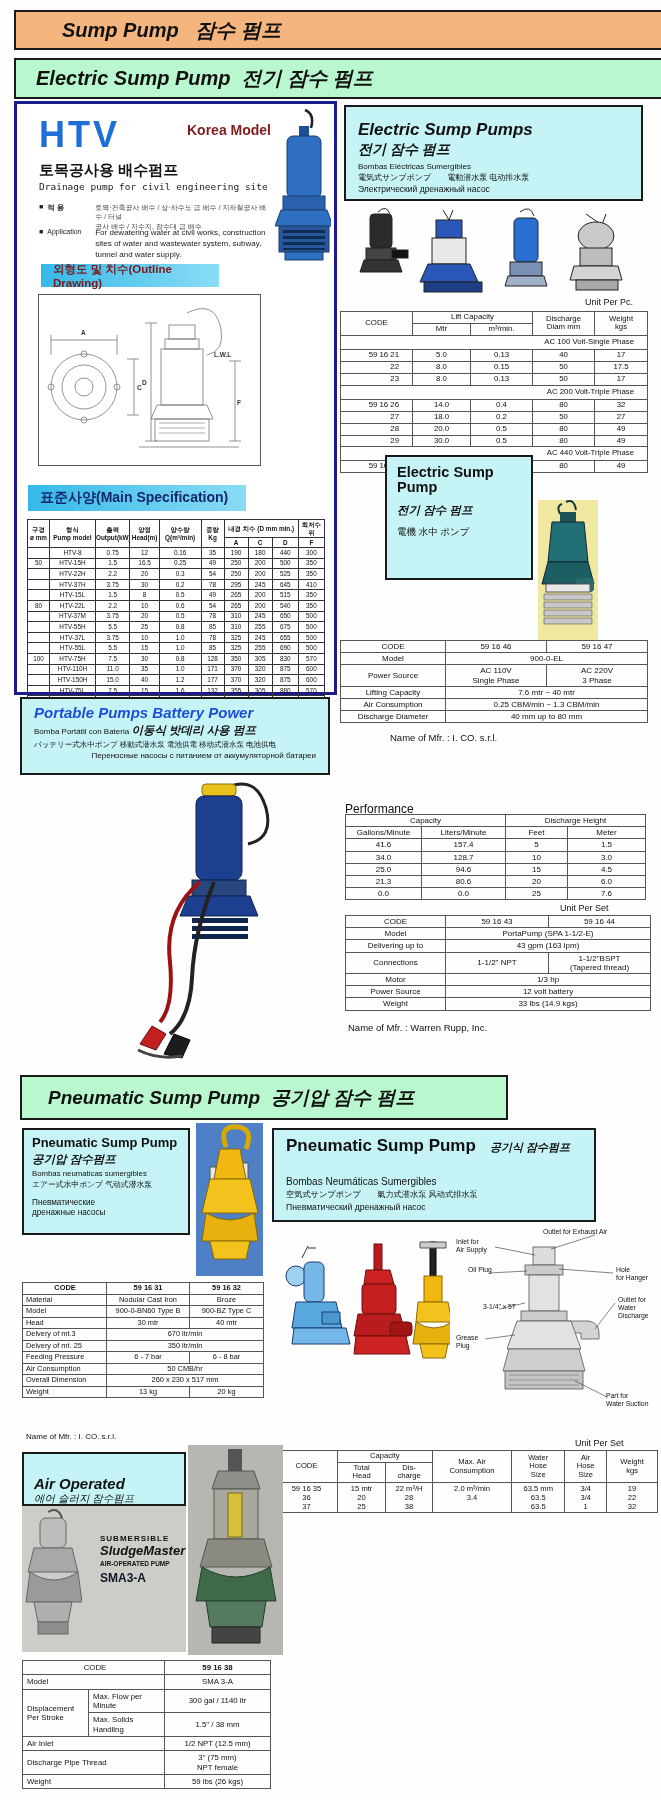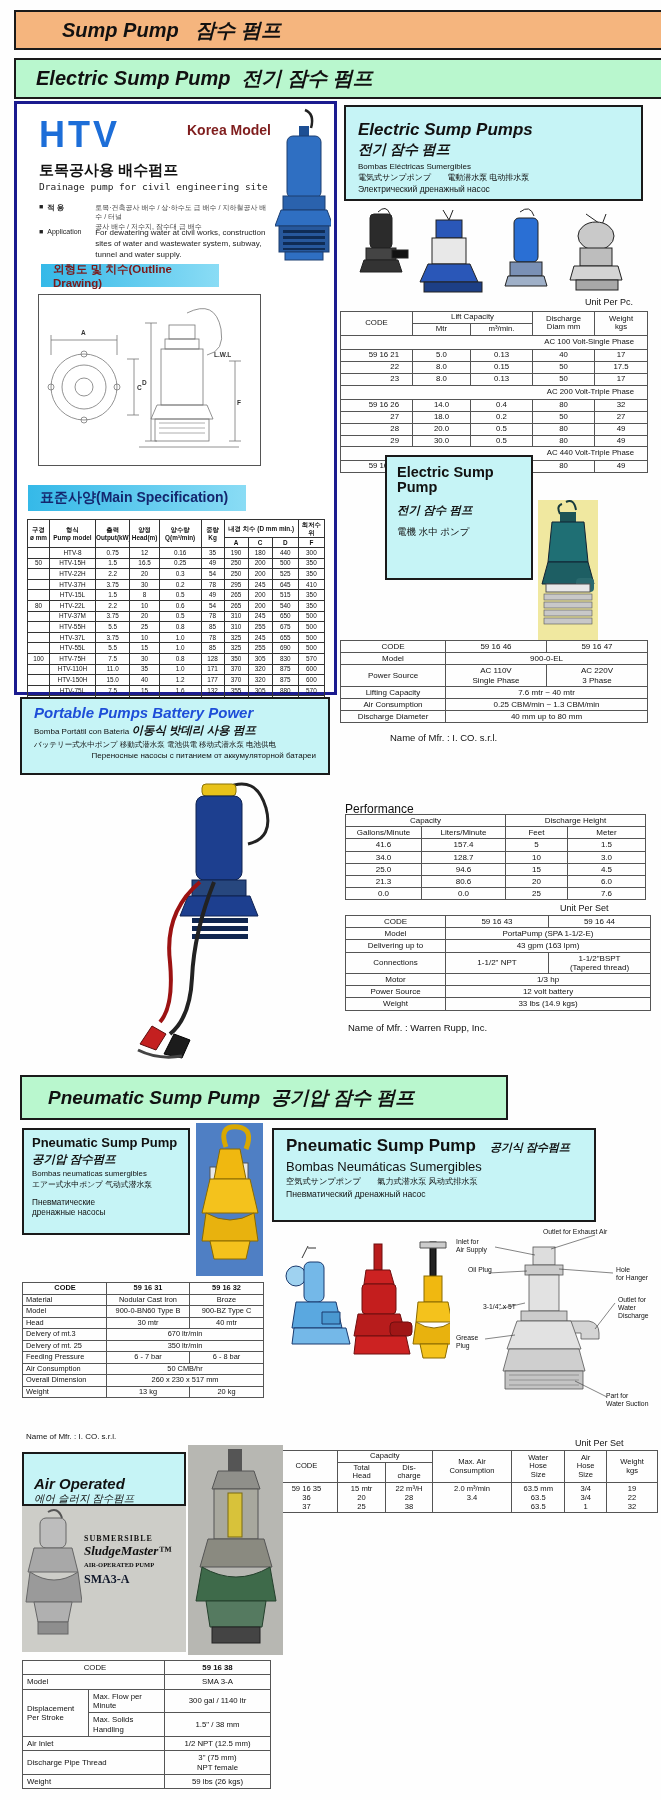--- a/index.html
+++ b/index.html
@@ -81,39 +81,39 @@
   #pn-left-box{left:22px;top:1128px;width:168px;height:107px;padding:5px 8px;box-sizing:border-box;}
   #pn-left-box .t1{font-size:13px;font-weight:bold;}
   #pn-left-box .t2{font-size:11.5px;font-weight:bold;font-style:italic;margin-top:2px;}
   #pn-left-box .t3{font-size:7.8px;margin-top:2px;}
   #pn-left-box .t4{font-size:7.8px;margin-top:1px;}
   #pn-left-box .t5{font-size:8.2px;margin-top:8px;line-height:1.2;}
   #pn-right-box{left:272px;top:1128px;width:324px;height:94px;padding:6px 12px;box-sizing:border-box;}
   #pn-right-box .tr1{display:flex;align-items:baseline;gap:14px;}
   #pn-right-box .t1{font-size:17px;font-weight:bold;}
   #pn-right-box .t1k{font-size:11px;font-weight:bold;font-style:italic;}
-  #pn-right-box .t2{font-size:13px;margin-top:3px;}
+  #pn-right-box .t2{font-size:10px;margin-top:20px;}
   #pn-right-box .t3{font-size:8.2px;margin-top:2px;}
   #pn-right-box .t4{font-size:8.6px;margin-top:2px;}
 
   #pn-table{position:absolute;left:22px;top:1282px;width:241px;font-size:7.4px;table-layout:fixed;}
   #pn-table td:first-child{text-align:left;padding-left:3px;}
   #pn-table tr:first-child td{font-weight:bold;text-align:center;}
 
   .diag-label{position:absolute;font-size:6.8px;line-height:1.15;color:#111;white-space:pre-line;}
 
   #set-table{position:absolute;left:275px;top:1450px;width:383px;font-size:7.6px;table-layout:fixed;}
   #set-table td{vertical-align:top;padding-top:2px;}
 
   
   #ao-box{left:22px;top:1452px;width:164px;height:54px;padding:21px 10px;box-sizing:border-box;}
   #ao-box .t1{font-size:15px;font-weight:bold;font-style:italic;}
   #ao-box .t2{font-size:10.5px;font-style:italic;margin-top:0;}
   #ao-photo{position:absolute;left:22px;top:1506px;width:164px;height:146px;background:#cdcdc8;overflow:hidden;}
-  #ao-photo .txt{position:absolute;left:62px;top:28px;width:100px;font-family:Liberation Serif, serif;}
+  #ao-photo .txt{position:absolute;left:78px;top:28px;width:100px;}
   #ao-photo .p1{font-size:8px;font-weight:bold;letter-spacing:1px;}
   #ao-photo .p2{font-size:13px;font-weight:bold;font-style:italic;}
   #ao-photo .p3{font-size:6.5px;font-weight:bold;margin-top:2px;}
   #ao-photo .p4{font-size:12px;font-weight:bold;margin-top:4px;}
   #cut-photo{position:absolute;left:188px;top:1445px;width:95px;height:210px;background:#b7b7b2;overflow:hidden;}
 
   #sma-table{position:absolute;left:22px;top:1660px;width:248px;font-size:7.8px;table-layout:fixed;}
   #sma-table td{border:1px solid #555;text-align:center;white-space:pre-line;line-height:1.2;padding:2px 1px;}
   #sma-table td.lab{text-align:left;padding-left:4px;}
 

